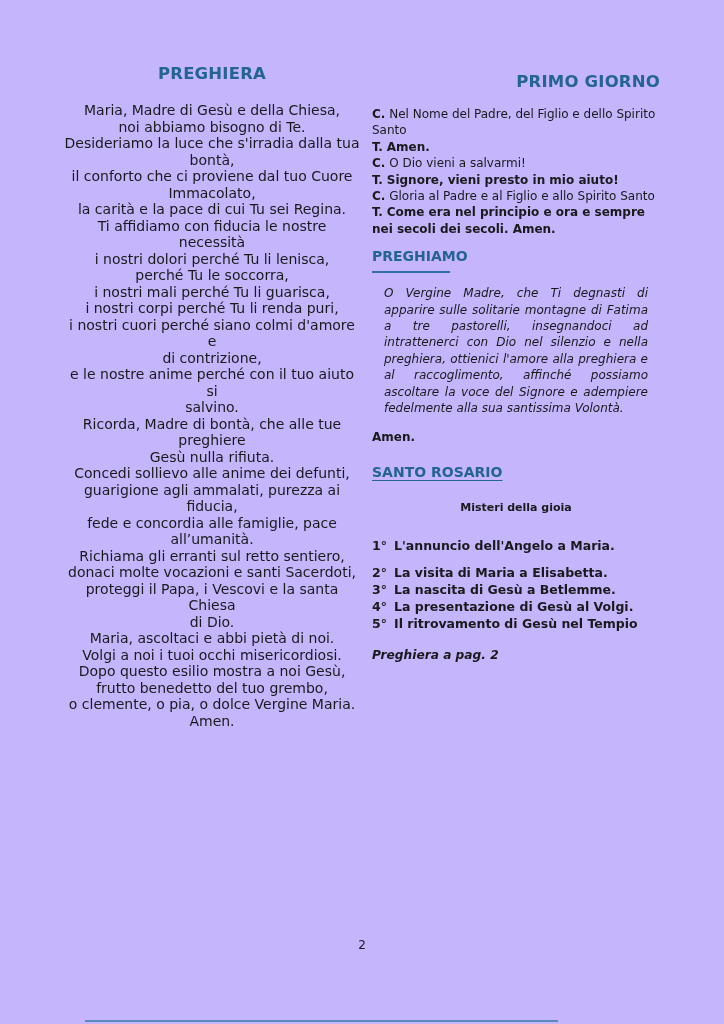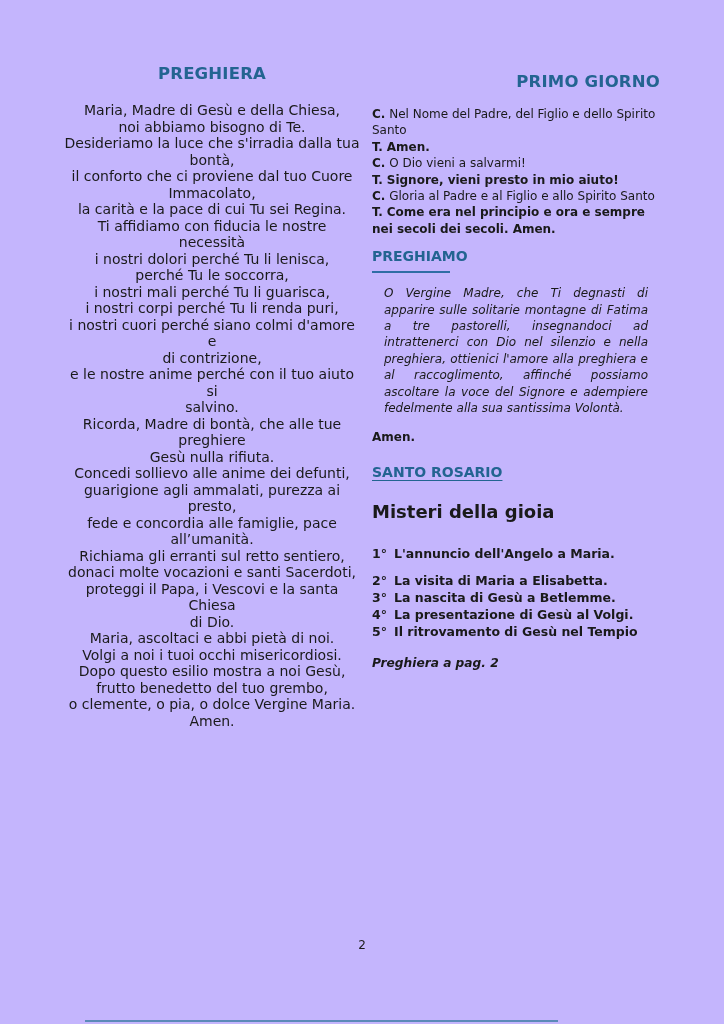--- a/index.html
+++ b/index.html
@@ -71,23 +71,24 @@
     font-weight:bold;
   }
   .section-heading.underlined{
     display:inline-block;
     margin-top:19px;
     text-decoration:underline;
     text-decoration-color:#236491;
     text-underline-offset:3px;
   }
   .subtitle{
-    font-size:18px;
+    font-size:11px;
     font-weight:bold;
     margin:20px 0 0 0;
+    text-align:center;
   }
   .mysteries{margin-top:23px;}
   .mystery{
     display:flex;
     font-size:12.5px;
     font-weight:bold;
     line-height:17px;
   }
   .mystery:first-child{margin-bottom:10px;}
   .mystery .num{flex:0 0 22px;}
@@ -133,21 +134,21 @@
           <div class="prayer-line">i nostri corpi perché Tu li renda puri,</div>
           <div class="prayer-line">i nostri cuori perché siano colmi d'amore e</div>
           <div class="prayer-line">di contrizione,</div>
           <div class="prayer-line">e le nostre anime perché con il tuo aiuto si</div>
           <div class="prayer-line">salvino.</div>
           <div class="prayer-line">Ricorda, Madre di bontà, che alle tue</div>
           <div class="prayer-line">preghiere</div>
           <div class="prayer-line">Gesù nulla rifiuta.</div>
           <div class="prayer-line">Concedi sollievo alle anime dei defunti,</div>
           <div class="prayer-line">guarigione agli ammalati, purezza ai</div>
-          <div class="prayer-line">presto,</div>
+          <div class="prayer-line">fiducia,</div>
           <div class="prayer-line">fede e concordia alle famiglie, pace</div>
           <div class="prayer-line">all’umanità.</div>
           <div class="prayer-line">Richiama gli erranti sul retto sentiero,</div>
           <div class="prayer-line">donaci molte vocazioni e santi Sacerdoti,</div>
           <div class="prayer-line">proteggi il Papa, i Vescovi e la santa Chiesa</div>
           <div class="prayer-line">di Dio.</div>
           <div class="prayer-line">Maria, ascoltaci e abbi pietà di noi.</div>
           <div class="prayer-line">Volgi a noi i tuoi occhi misericordiosi.</div>
           <div class="prayer-line">Dopo questo esilio mostra a noi Gesù,</div>
           <div class="prayer-line">frutto benedetto del tuo grembo,</div>

